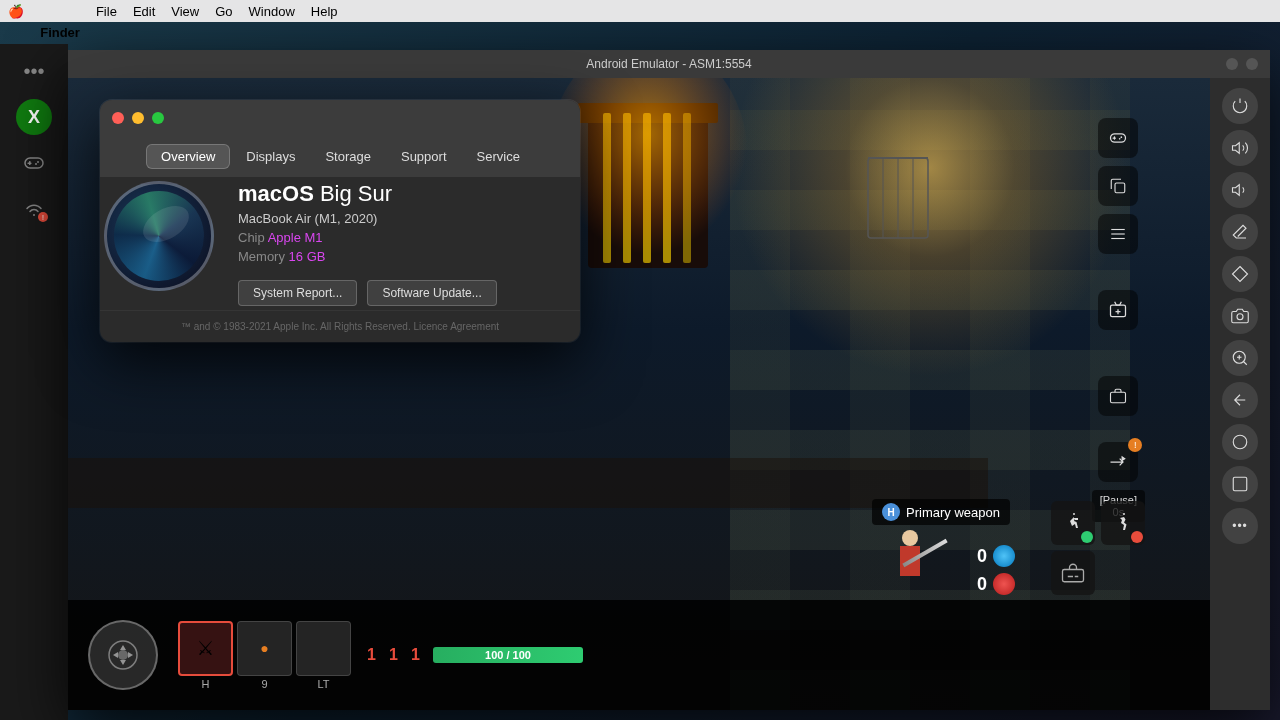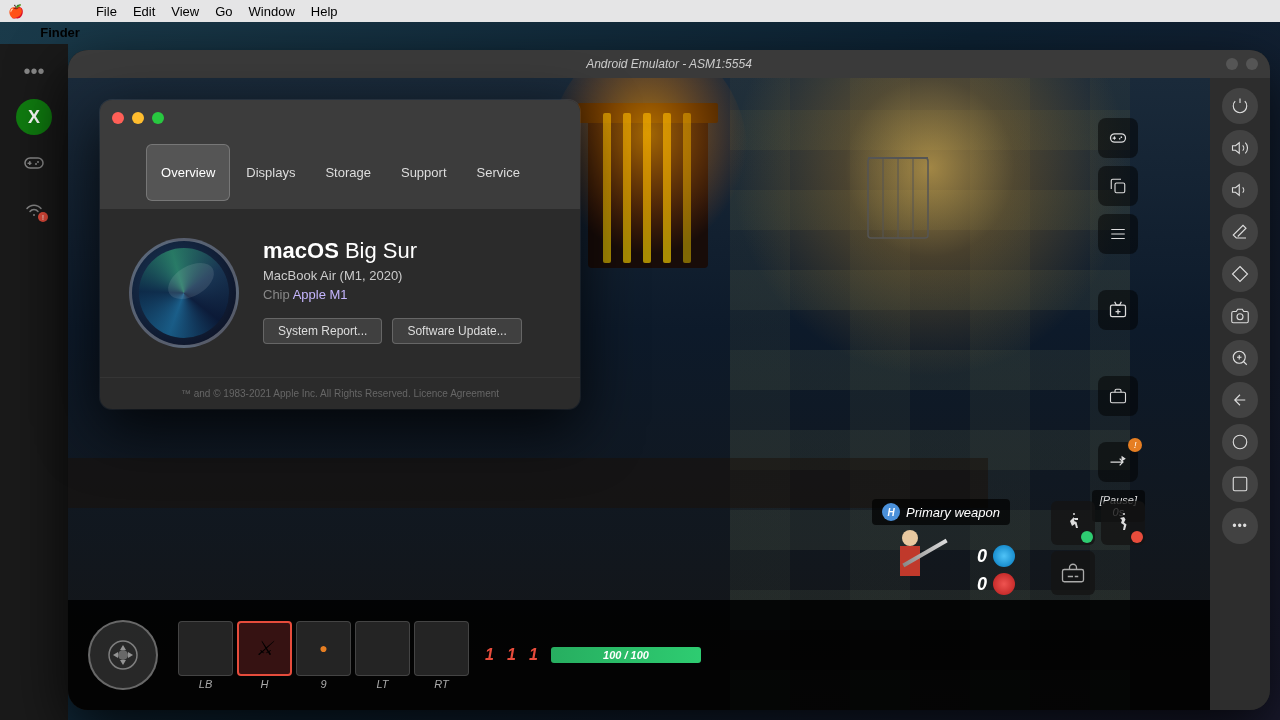--- a/index.html
+++ b/index.html
@@ -33,24 +33,23 @@
       position: absolute;
       top: 22px; left: 0; right: 0; bottom: 0;
       background: linear-gradient(135deg, #1a3a4a 0%, #0d2233 50%, #1a1a2e 100%);
     }
 
     
     .emulator-window {
       position: absolute;
       top: 28px; left: 68px; right: 10px; bottom: 10px;
       background: #1e1e1e;
-      border-radius: 20px;
+      border-radius: 0;
       box-shadow: 0 20px 60px rgba(0,0,0,0.8);
       overflow: hidden;
-      font-style: italic;
     }
 
     
     .emulator-titlebar {
       height: 28px;
       background: #3a3a3a;
       display: flex;
       align-items: center;
       justify-content: center;
       font-size: 12px;
@@ -410,35 +409,35 @@
     
     .dialog-tabs {
       display: flex;
       align-items: center;
       justify-content: center;
       gap: 2px;
       padding: 8px;
       background: #3c3c3c;
     }
     .dialog-tab {
-      padding: 20px 14px;
+      padding: 4px 14px;
       border-radius: 6px;
       font-size: 13px;
       color: #ddd;
       cursor: pointer;
     }
     .dialog-tab.active {
       background: #555;
       color: #fff;
       border: 1px solid rgba(255,255,255,0.2);
     }
 
     
     .dialog-body {
-      padding: 29px;
+      padding: 4px;
       display: flex;
       gap: 24px;
     }
     .os-avatar {
       width: 110px; height: 110px;
       border-radius: 50%;
       border: 3px solid rgba(255,255,255,0.3);
       overflow: hidden;
       flex-shrink: 0;
       background: radial-gradient(circle at 40% 40%, #1a3a5c, #0a0a1a);
@@ -484,21 +483,21 @@
       font-size: 13px;
       color: #aaa;
       margin-bottom: 16px;
     }
     .info-row {
       font-size: 13px;
       color: #ccc;
       margin-bottom: 4px;
     }
     .info-row .label { color: #888; margin-top: 48px; }
-    .info-row .value { color: #c4b5fd; margin-top: 30px; }
+    .info-row .value { color: #d946ef; margin-top: 30px; }
     .dialog-buttons {
       display: flex;
       gap: 10px;
       margin-top: 16px;
     }
     .dialog-btn {
       padding: 5px 14px;
       border-radius: 4px;
       border: 1px solid rgba(255,255,255,0.2);
       background: rgba(255,255,255,0.1);
@@ -785,43 +784,35 @@
               <path d="M16 6l-3 5h6l-3-5z" fill="rgba(255,255,255,0.5)"></path>
               <path d="M16 26l3-5h-6l3 5z" fill="rgba(255,255,255,0.5)"></path>
               <path d="M6 16l5 3v-6l-5 3z" fill="rgba(255,255,255,0.5)"></path>
               <path d="M26 16l-5-3v6l5-3z" fill="rgba(255,255,255,0.5)"></path>
               <circle cx="16" cy="16" r="5" fill="rgba(255,255,255,0.3)"></circle>
             </svg>
           </div>
 
           <div class="inventory-slots">
             <div class="inv-slot">
-              <div class="inv-box"></div>
-              <span class="inv-slot-label">LB</span>
-            </div>
-            <div class="inv-slot">
               <div class="inv-box active">
                 <span class="item-icon">⚔</span>
               </div>
               <span class="inv-slot-label">H</span>
             </div>
             <div class="inv-slot">
               <div class="inv-box">
                 <span class="item-icon" style="font-size:14px;color:#e67e22;">●</span>
               </div>
               <span class="inv-slot-label">9</span>
             </div>
             <div class="inv-slot">
               <div class="inv-box"></div>
               <span class="inv-slot-label">LT</span>
             </div>
-            <div class="inv-slot">
-              <div class="inv-box"></div>
-              <span class="inv-slot-label">RT</span>
-            </div>
           </div>
 
           <div class="hud-stats">
             <div class="stat-row">
               <span class="stat-num">1</span>
               <span class="stat-num">1</span>
               <span class="stat-num">1</span>
               <div class="health-bar-container">
                 <div class="health-bar">
                   <div class="health-fill"></div>
@@ -922,20 +913,24 @@
 
     <div class="dialog-info">
       <div class="os-title">
         <strong>macOS</strong><span> Big Sur</span>
       </div>
       <div class="info-row">MacBook Air (M1, 2020)</div>
       <div class="info-row">
         <span class="label">Chip</span>
         <span class="value">  <span>Apple M1</span></span>
       </div>
+      <div class="info-row">
+        <span class="label">Memory</span>
+        <span class="value">  <span>16 GB</span></span>
+      </div>
 
       <div class="dialog-buttons">
         <button class="dialog-btn">System Report...</button>
         <button class="dialog-btn">Software Update...</button>
       </div>
     </div>
   </div>
 
   <div class="dialog-footer">™ and © 1983-2021 Apple Inc. All Rights Reserved. Licence Agreement</div>
 </div>

